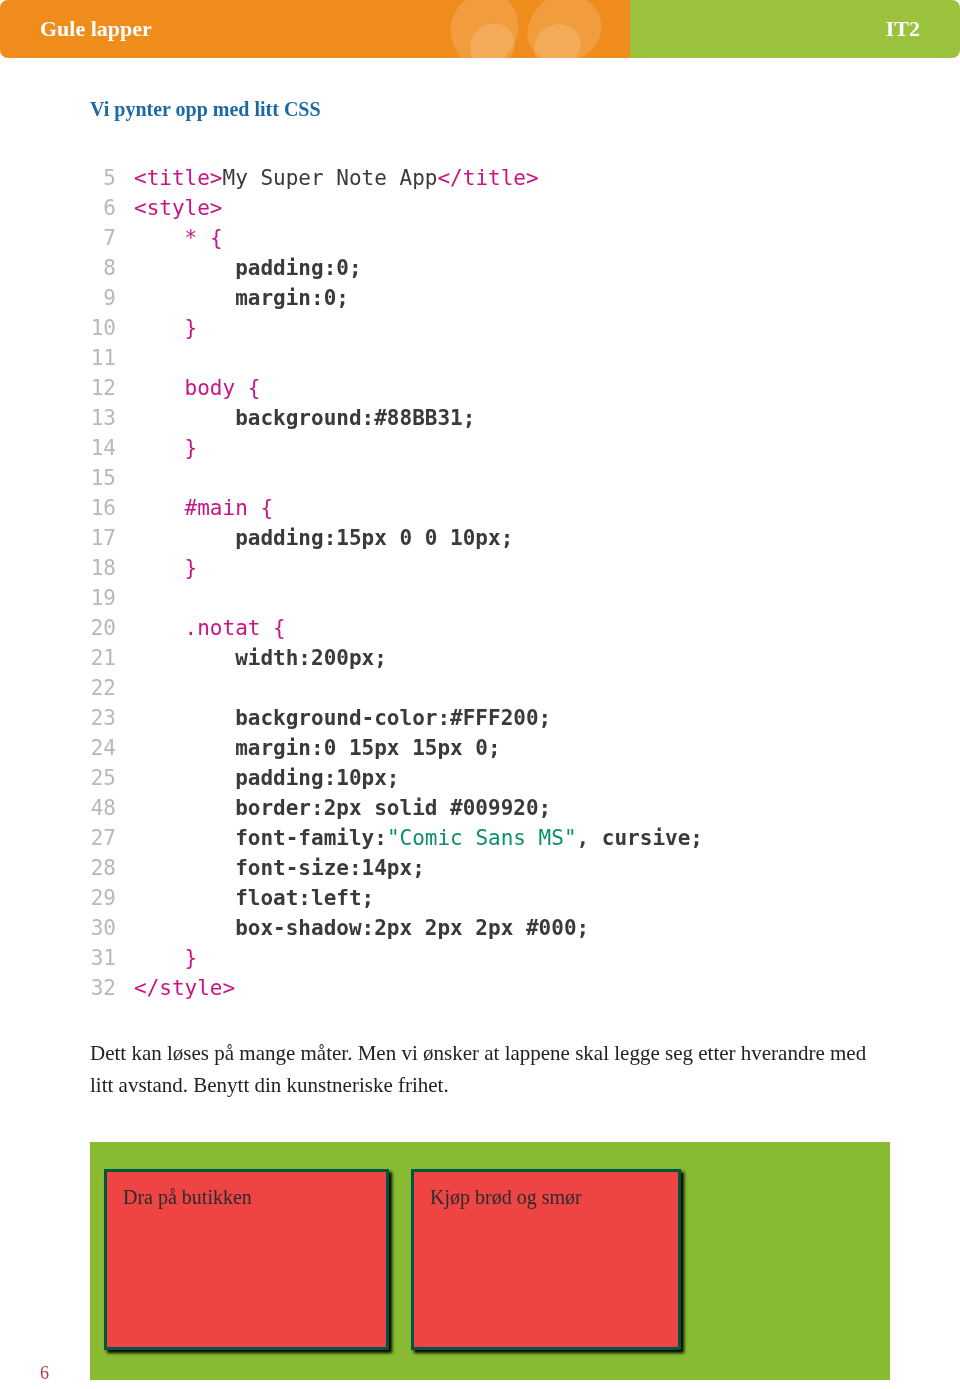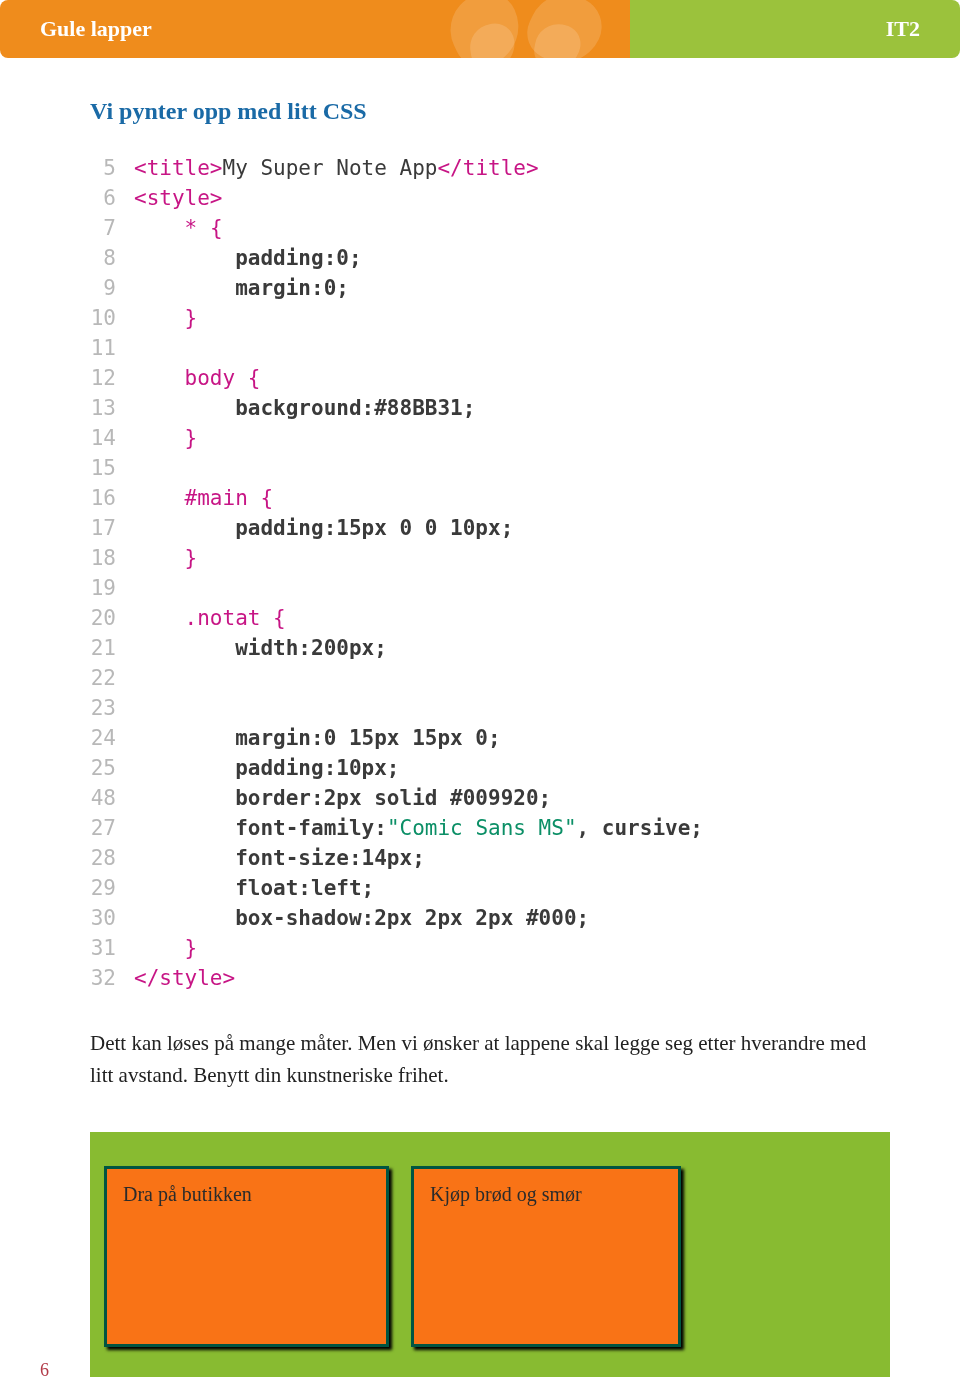--- a/index.html
+++ b/index.html
@@ -63,22 +63,22 @@
   .bfly .w1 { left: 0; top: 0; transform: rotate(-25deg); }
   .bfly .w2 { right: 0; top: 0; transform: rotate(25deg); }
   .bfly .w3 { left: 20px; top: 30px; width:45px; height:45px; transform: rotate(-10deg);}
   .bfly .w4 { right: 20px; top: 30px; width:45px; height:45px; transform: rotate(10deg);}
 
   .content { padding: 40px 70px 30px 90px; }
 
   .section-title {
     color: #1a6aa6;
     font-weight: bold;
-    font-size: 24px;
-    margin-bottom: 28px;
+    font-size: 20px;
+    margin-bottom: 42px;
   }
 
   
   .code-editor {
     font-family: Consolas, 'DejaVu Sans Mono', monospace;
     font-size: 21px;
     line-height: 30px;
     margin-bottom: 35px;
   }
   .code-line { display: flex; }
@@ -107,22 +107,22 @@
   
   .notes-wrap {
     background: #88BB31;
     padding: 18px 0 30px 14px;
     width: 800px;
     overflow: hidden;
   }
   .notat {
     width: 285px;
     height: 181px;
-    background: #f97316;
-    margin: 16px 22px 0 0;
+    background: #ef4444;
+    margin: 9px 22px 0 0;
     padding: 14px 16px;
     border: 3px solid #005542;
     font-family: "Comic Sans MS", "Comic Sans", cursive;
     font-size: 20px;
     color: #2b2b2b;
     float: left;
     box-shadow: 3px 3px 3px #000;
   }
   .note2 { width: 270px; }
 
@@ -224,20 +224,21 @@
         </div>
         <div class="code-line">
           <div class="ln">21</div>
           <div class="cd">        <span class="prop">width:200px;</span></div>
         </div>
         <div class="code-line">
           <div class="ln">22</div>
         </div>
         <div class="code-line">
           <div class="ln">23</div>
+          <div class="cd">        <span class="prop">background-color:#FFF200;</span></div>
         </div>
         <div class="code-line">
           <div class="ln">24</div>
           <div class="cd">        <span class="prop">margin:0 15px 15px 0;</span></div>
         </div>
         <div class="code-line">
           <div class="ln">25</div>
           <div class="cd">        <span class="prop">padding:10px;</span></div>
         </div>
         <div class="code-line">

